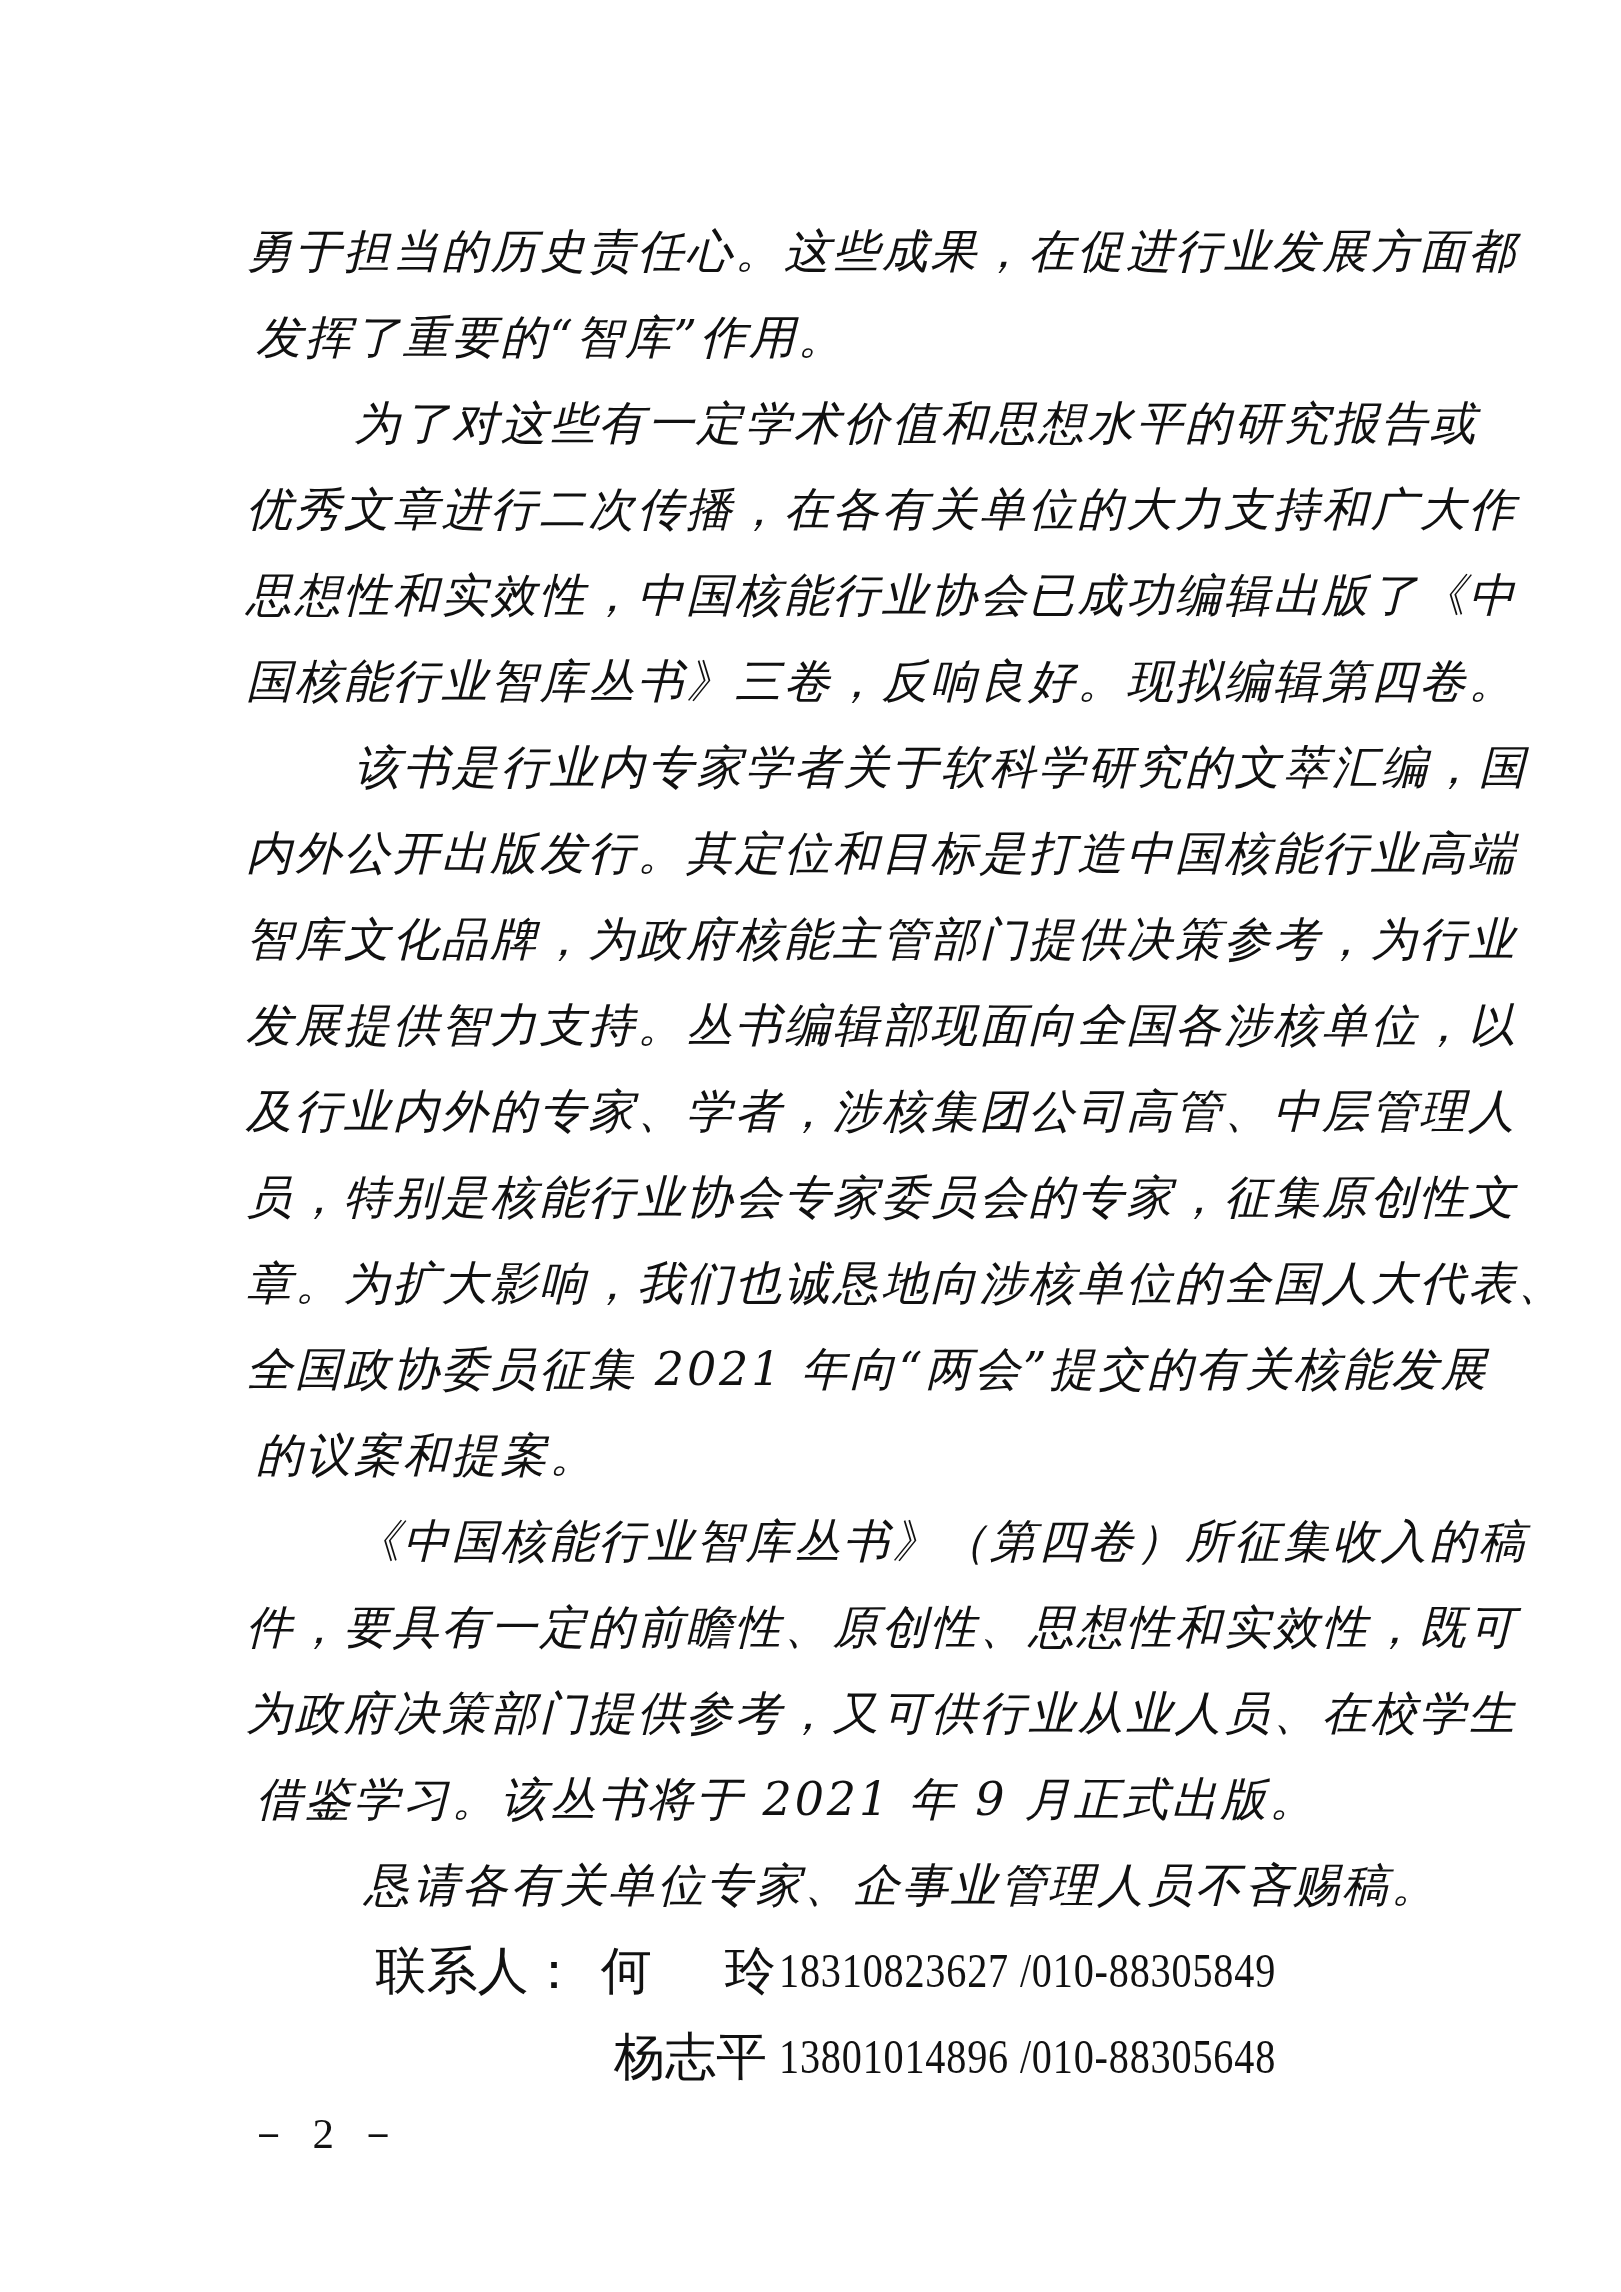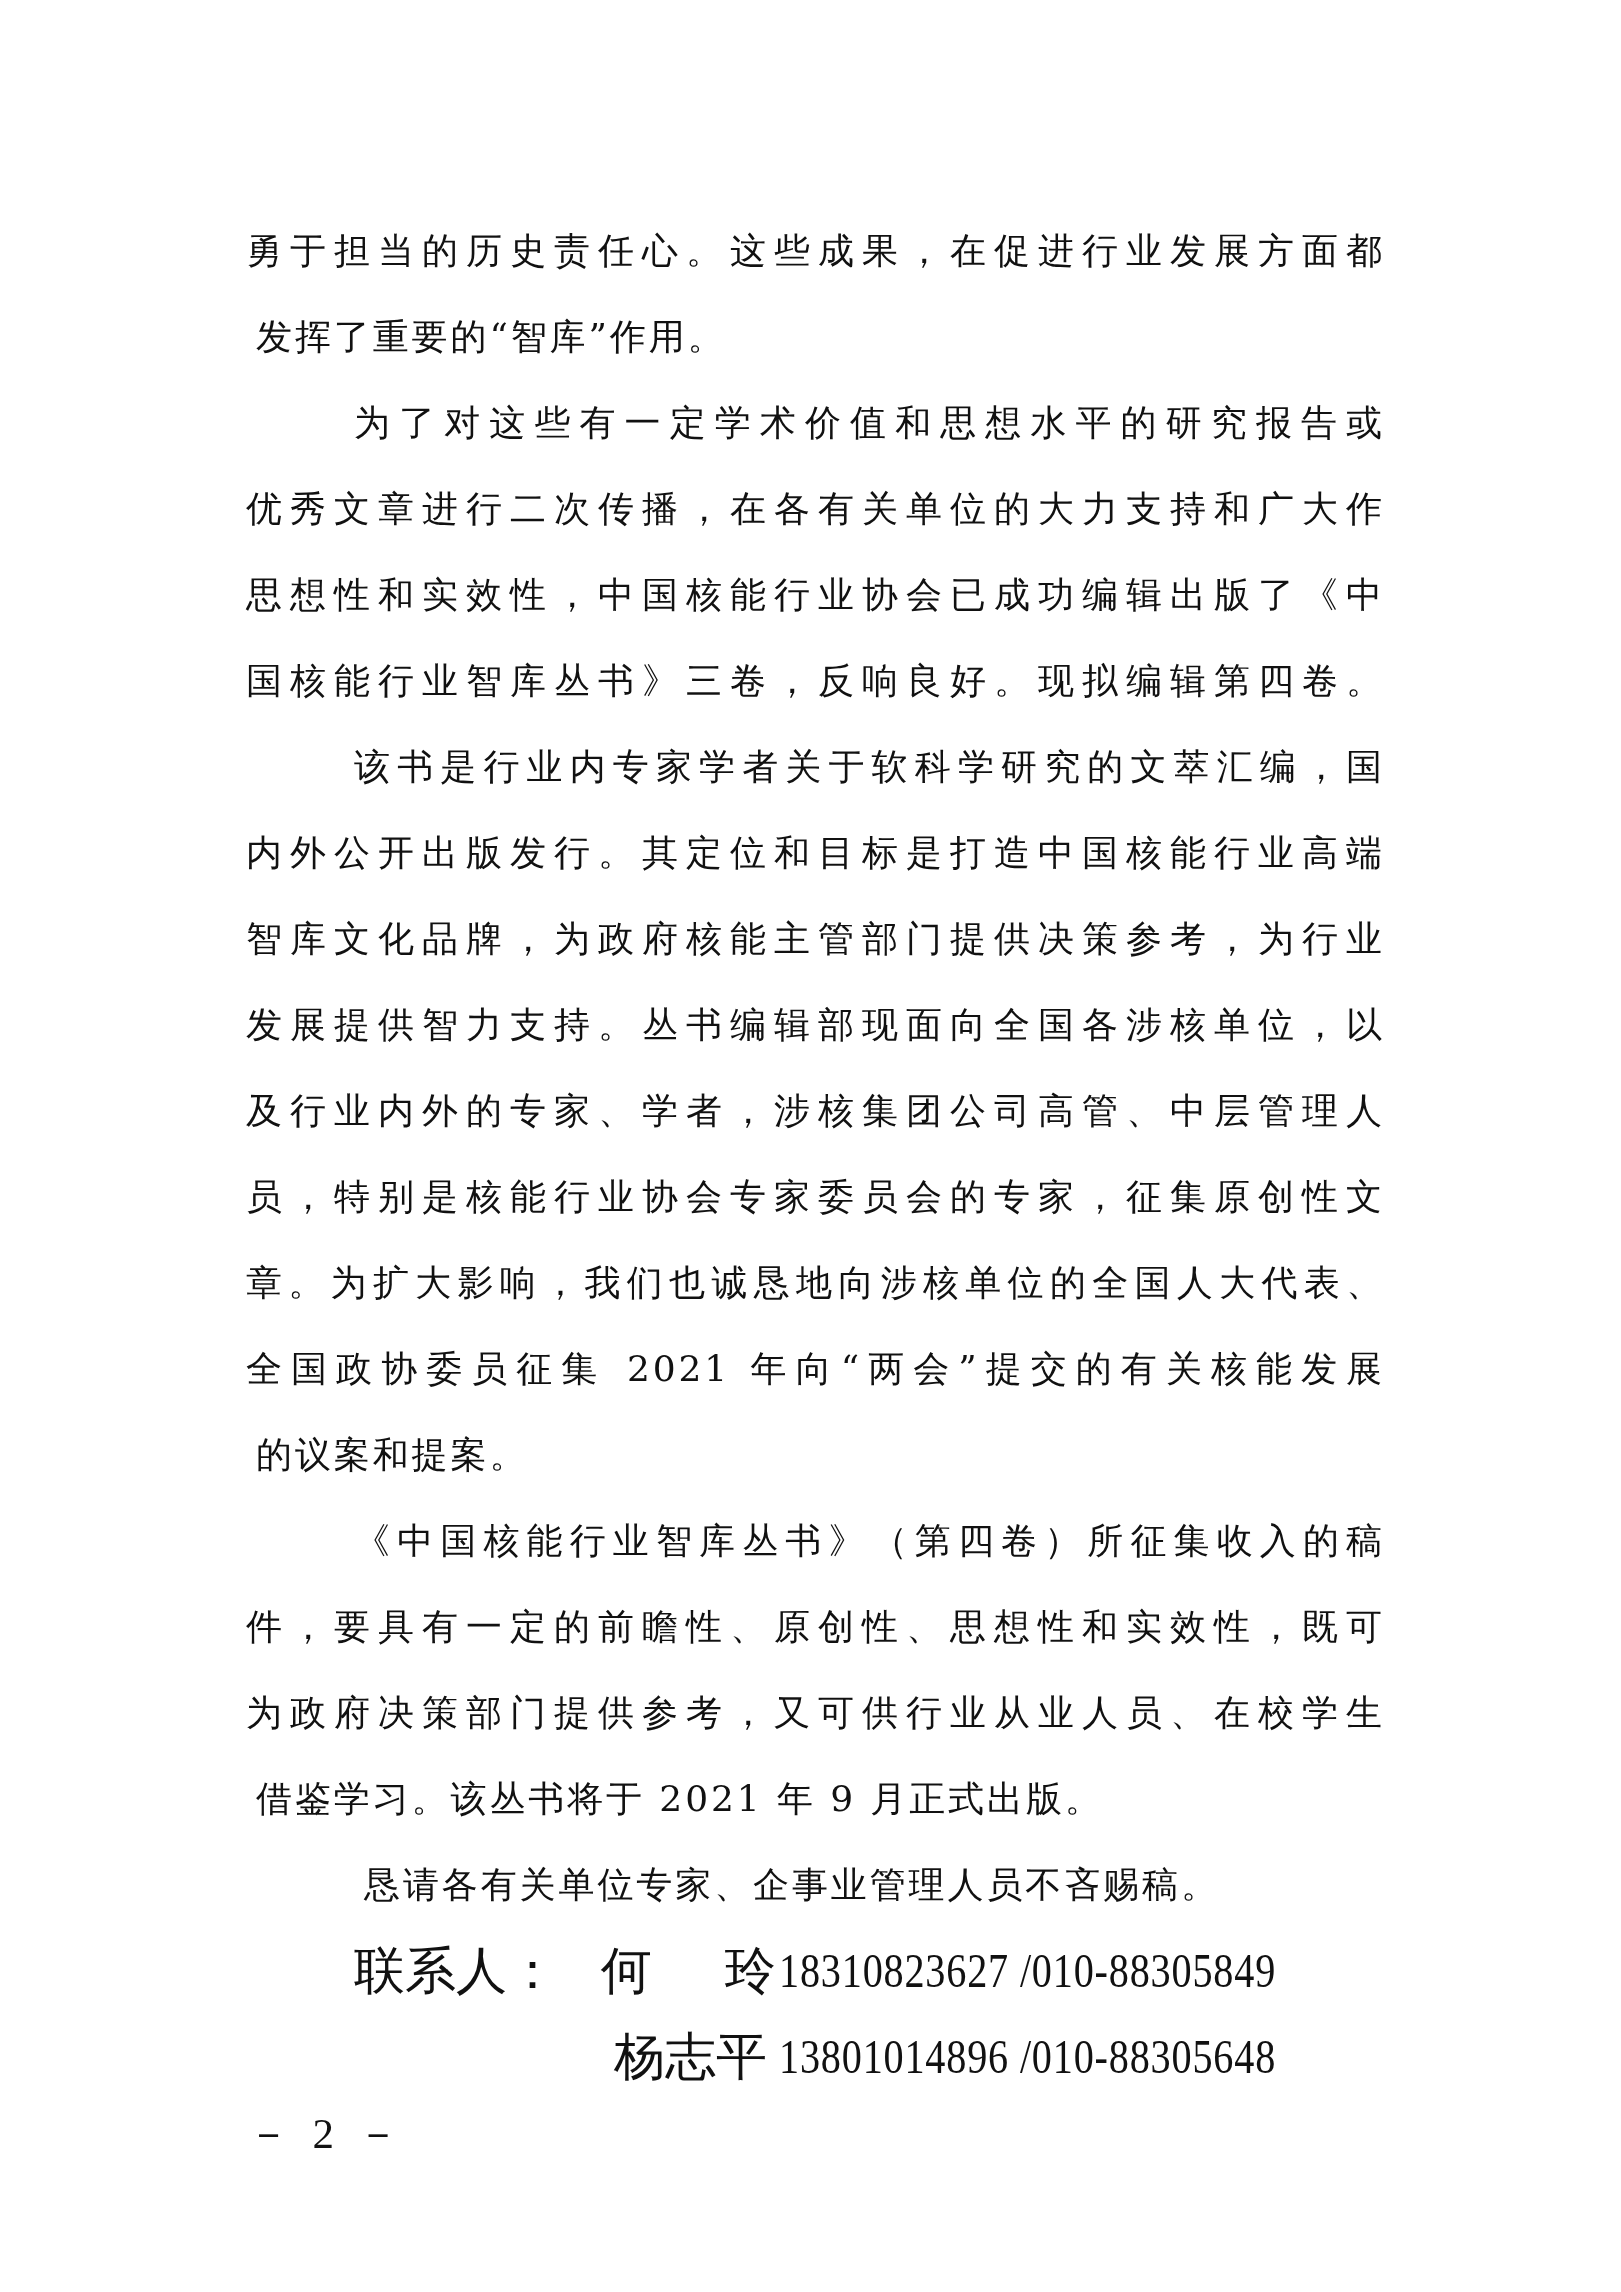--- a/index.html
+++ b/index.html
@@ -17,46 +17,48 @@
     }
     .page {
       position: absolute;
       left: 246px;
       top: 208px;
       width: 1139px;
     }
     .line {
       height: 86px;
       line-height: 86px;
-      font-size: 36px;
+      font-size: 46px;
       white-space: nowrap;
       letter-spacing: 2.9px;
       text-align: justify;
       text-align-last: justify;
       display: block;
+      font-style: italic;
     }
     .line.last {
       text-align-last: left;
       margin-left: 10px;
     }
     .line.indent {
       padding-left: 108px;
     }
     .contact-row {
       height: 86px;
       line-height: 86px;
       font-size: 51px;
       white-space: nowrap;
       display: flex;
       align-items: center;
     }
     .contact-label {
       padding-left: 108px;
       width: 281px;
       display: inline-block;
+      text-align: center;
     }
     .contact-name {
       display: inline-block;
       width: 178px;
       letter-spacing: 0;
     }
     .contact-name.spaced {
       letter-spacing: 73px;
     }
     .contact-phone {

